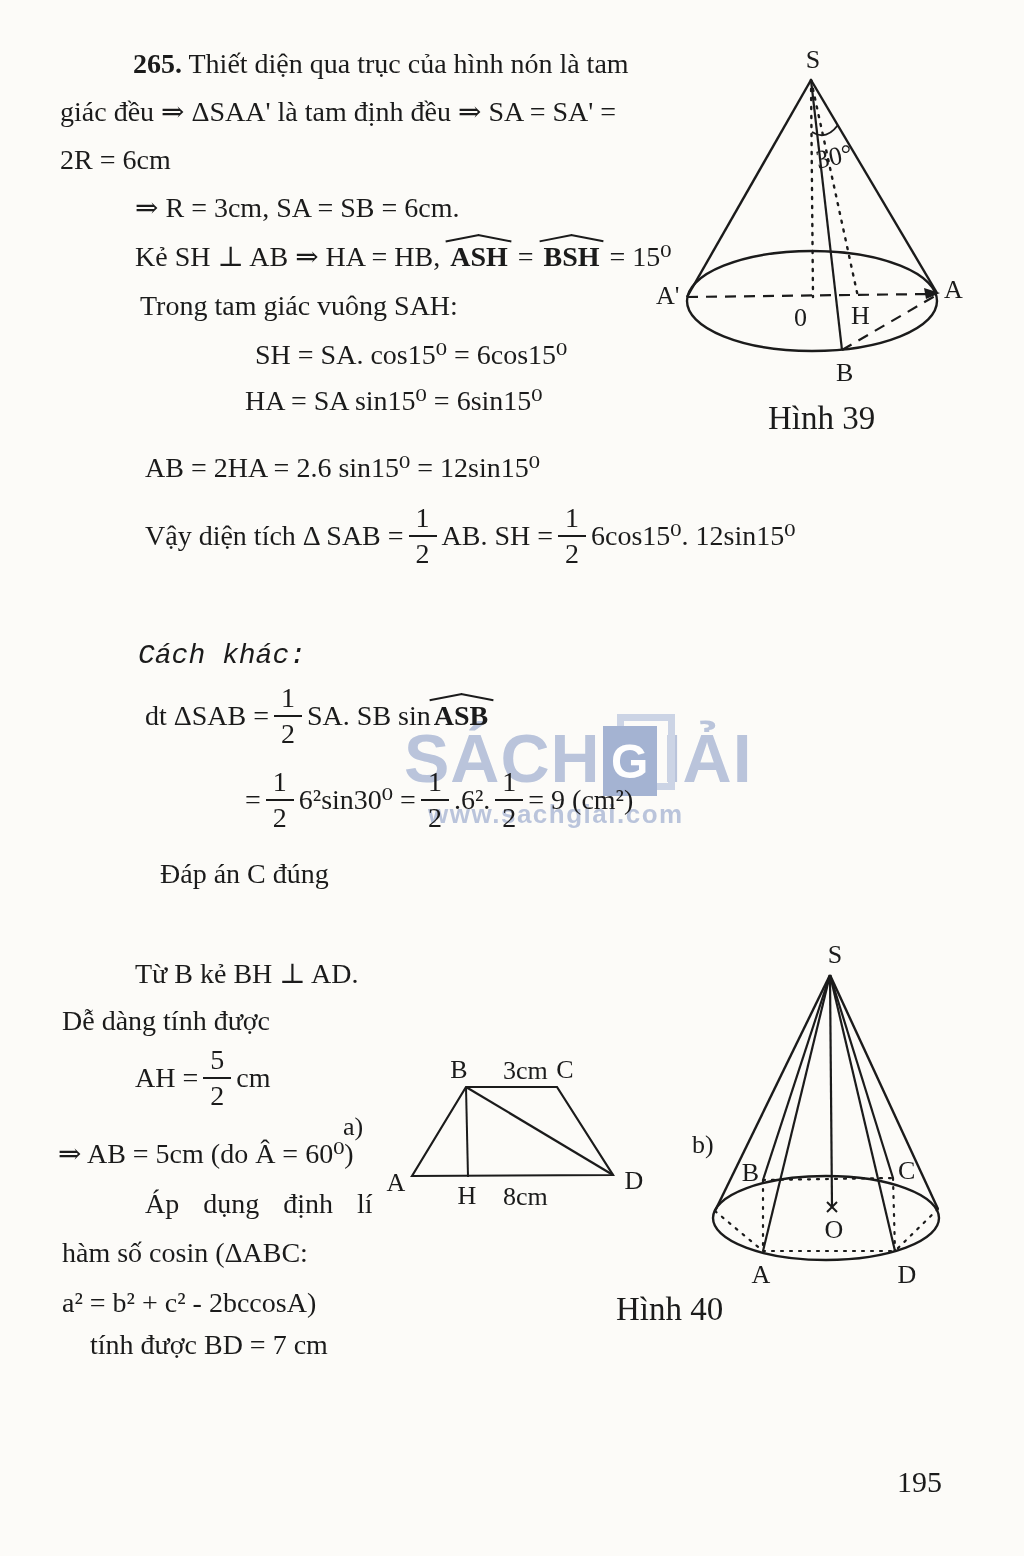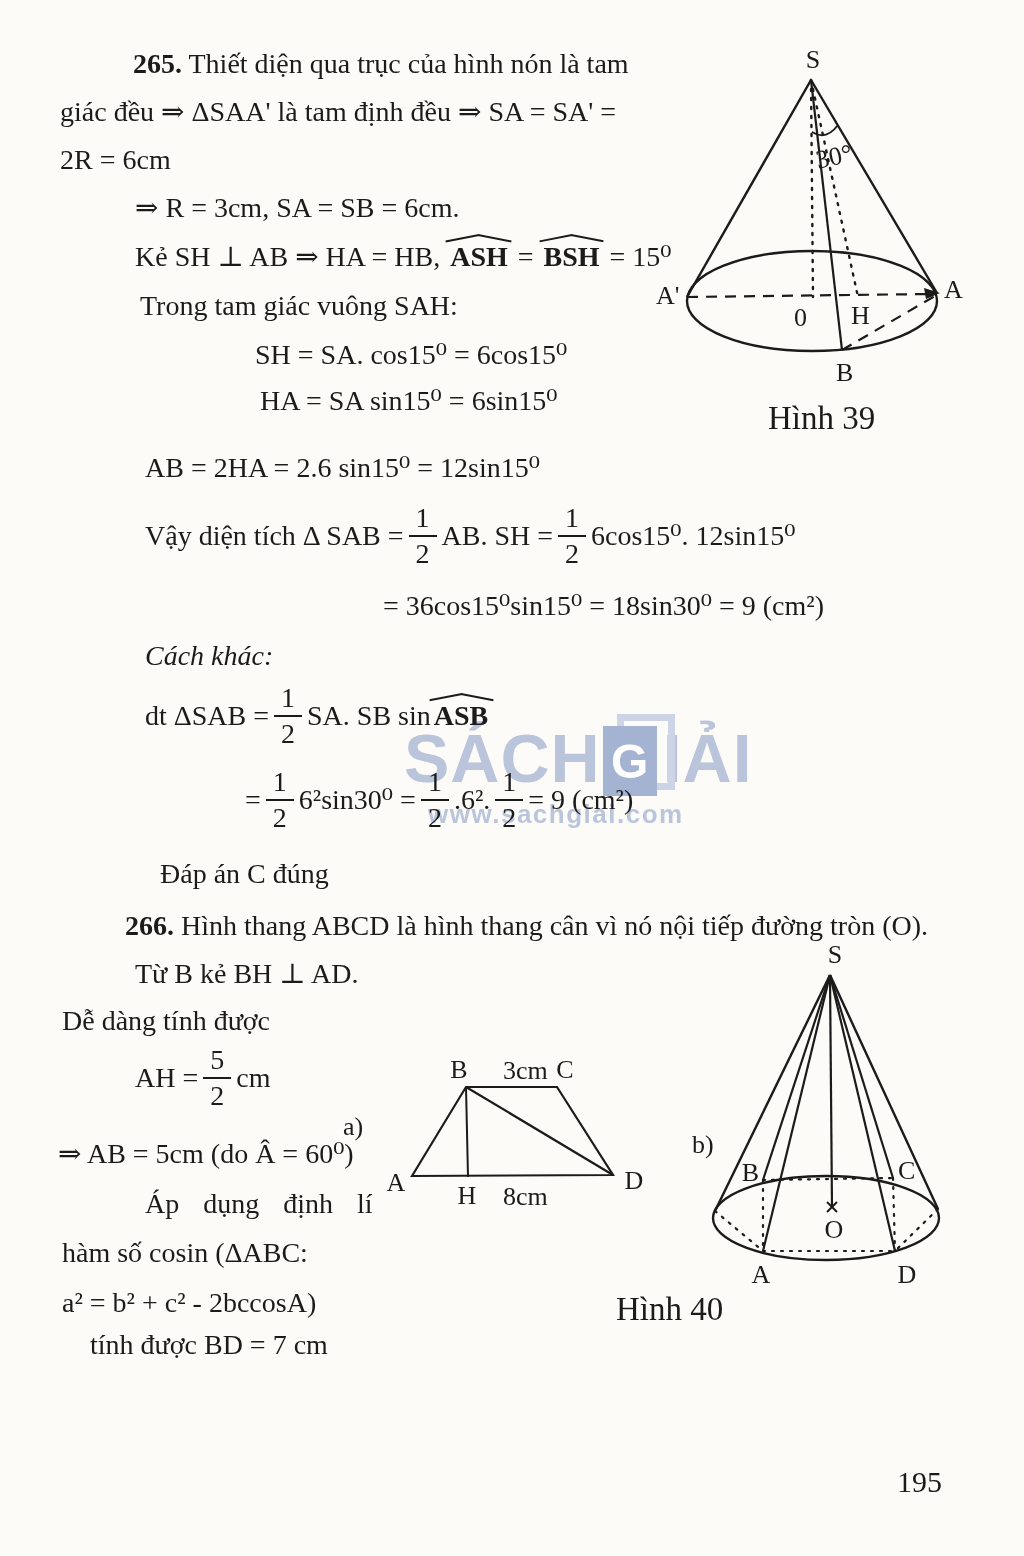--- a/index.html
+++ b/index.html
@@ -58,40 +58,39 @@
 
   <div class="t" style="left:135px;top:190px;">⇒ R = 3cm, SA = SB = 6cm.</div>
 
   <div class="t" style="left:135px;top:239px;">
     <span>Kẻ SH ⊥ AB ⇒ HA = HB, </span><span class="hat">ASH</span><span> = </span><span class="hat">BSH</span><span> = 15⁰</span>
   </div>
 
   <div class="t" style="left:140px;top:288px;">Trong tam giác vuông SAH:</div>
 
   <div class="t" style="left:255px;top:337px;">SH = SA. cos15⁰ = 6cos15⁰</div>
-  <div class="t" style="left:260px;top:383px;text-align:center;">HA = SA sin15⁰ = 6sin15⁰</div>
+  <div class="t" style="left:245px;top:383px;text-align:center;">HA = SA sin15⁰ = 6sin15⁰</div>
   <div class="t" style="left:145px;top:450px;">AB = 2HA = 2.6 sin15⁰ = 12sin15⁰</div>
 
   <div class="t eqrow" style="left:145px;top:503px;">
     <span>Vậy diện tích Δ SAB = </span>
     <span class="frac">
         <span class="num">1</span>
         <span class="den">2</span>
       </span>
     <span> AB. SH = </span>
     <span class="frac">
         <span class="num">1</span>
         <span class="den">2</span>
       </span>
     <span> 6cos15⁰. 12sin15⁰</span>
   </div>
 
-  <div class="t" style="left:383px;top:588px;">= 36cos15⁰sin15⁰ = 18sin30⁰ = 9 (cm²)</div>
-
-  <div class="t it" style="left:145px;top:638px;">Cách khác:</div>
+
+  <div class="t it" style="left:138px;top:638px;font-family:Liberation Mono, monospace;">Cách khác:</div>
 
   <div class="t eqrow" style="left:145px;top:683px;">
     <span>dt ΔSAB = </span>
     <span class="frac">
         <span class="num">1</span>
         <span class="den">2</span>
       </span>
     <span> SA. SB sin </span>
     <span class="hat">ASB</span>
   </div>
@@ -131,24 +130,20 @@
     <text x="163" y="38" text-anchor="middle">S</text>
     <text x="166" y="136" font-size="25" transform="rotate(-12 180 128)">30°</text>
     <text x="6" y="274">A'</text>
     <text x="294" y="268">A</text>
     <text x="144" y="296">0</text>
     <text x="201" y="294">H</text>
     <text x="186" y="351">B</text>
   </svg>
   <div class="fig-caption" style="left:768px;top:400px;">Hình 39</div>
 
-  <div class="t" style="left:125px;top:908px;">
-    <span class="bold">266.</span>
-    <span>Hình thang ABCD là hình thang cân vì nó nội tiếp đường tròn (O).</span>
-  </div>
 
   <div class="t" style="left:135px;top:956px;">Từ B kẻ BH ⊥ AD.</div>
   <div class="t" style="left:62px;top:1003px;">Dễ dàng tính được</div>
 
   <div class="t eqrow" style="left:135px;top:1045px;">
     <span>AH = </span>
     <span class="frac">
         <span class="num">5</span>
         <span class="den">2</span>
       </span>

